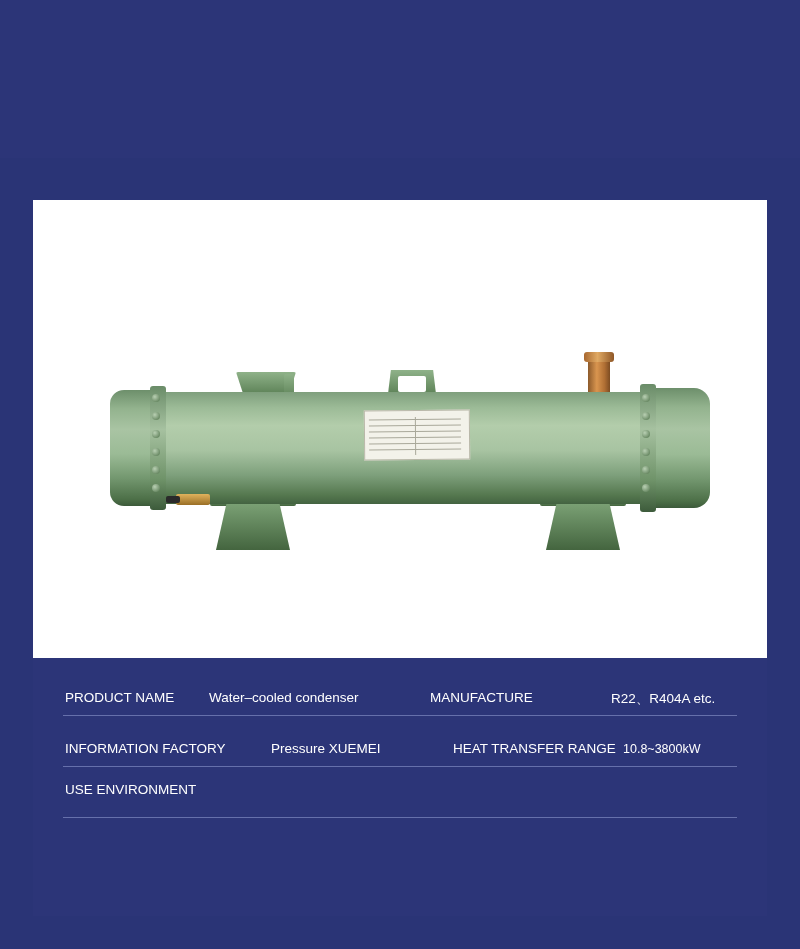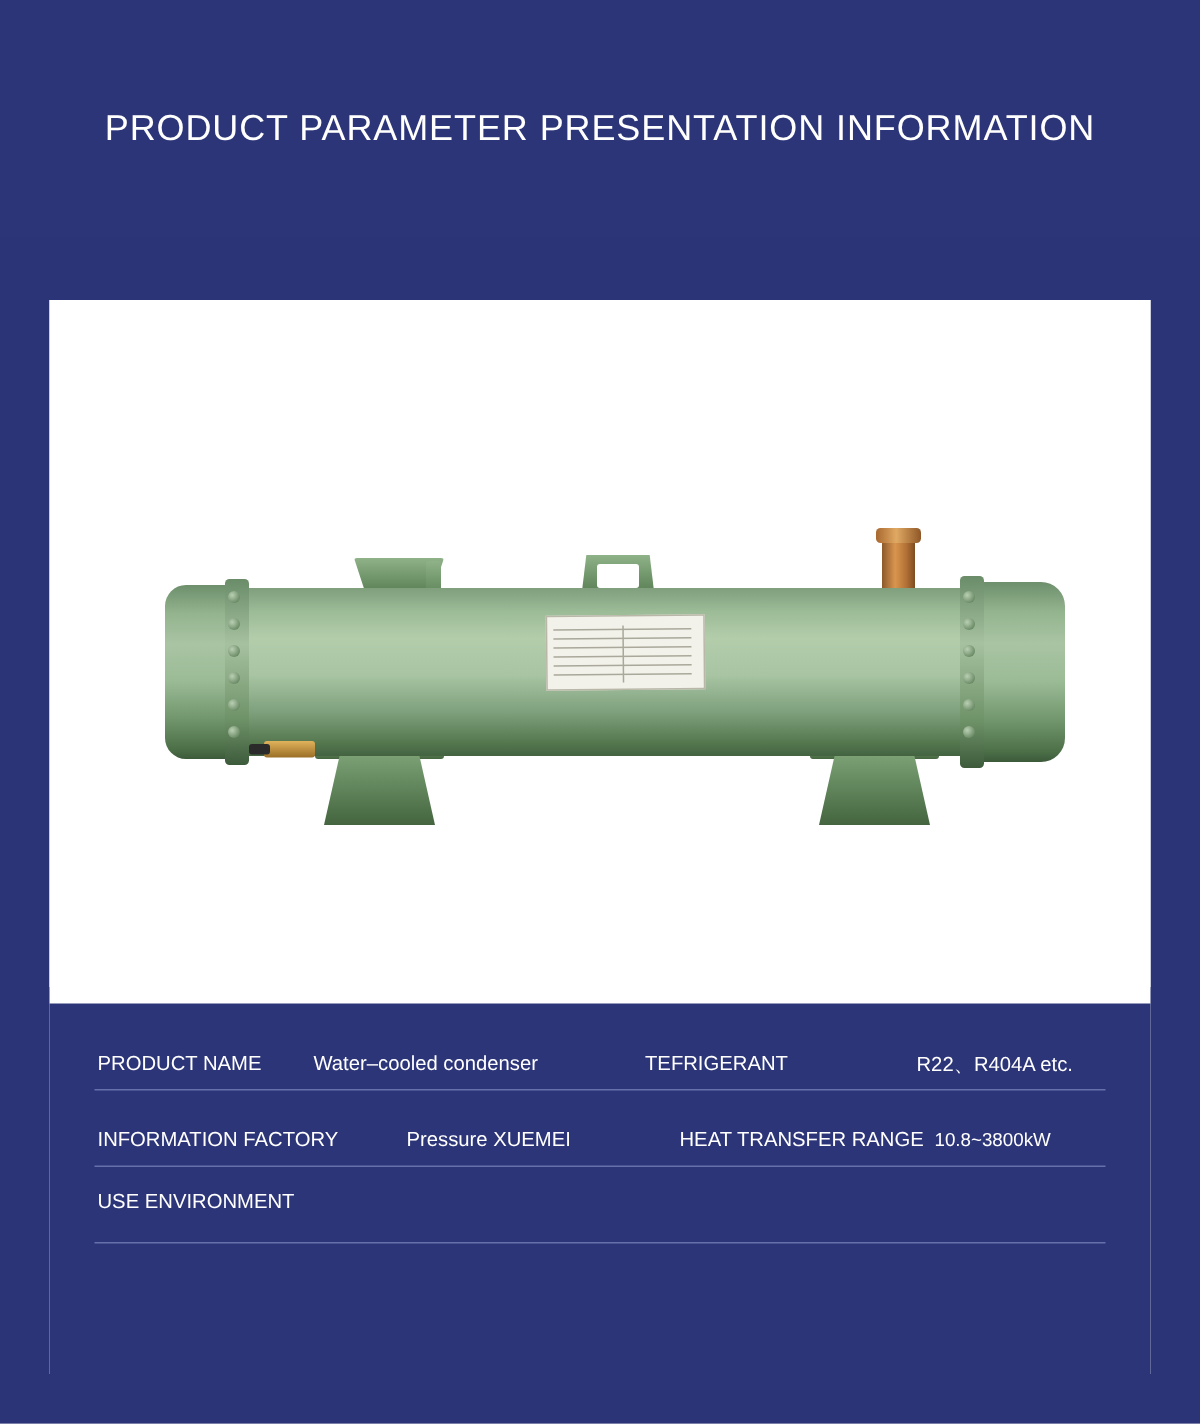--- a/index.html
+++ b/index.html
@@ -193,21 +193,20 @@
   }
   
   .spec-table {
     position: absolute;
     left: 0;
     top: 458px;
     width: 734px;
     height: 258px;
     background: #2c3578;
     box-sizing: border-box;
-    margin-top: 11px;
   }
   .row-divider {
     position: absolute;
     left: 30px;
     width: 674px;
     height: 1px;
     background: #6670ab;
   }
   .cell-label {
     position: absolute;
@@ -226,21 +225,20 @@
     line-height: 19px;
     width: 410px;
   }
 </style>
 </head>
 <body>
 
 <div class="page">
 
   <div class="header-band"></div>
-  <div class="header-title">PRODUCT PARAMETER PRESENTATION INFORMATION</div>
 
   <div class="content-card">
 
     <div class="photo-area">
       <div class="cond">
 
         <div class="foot-body" style="left:122px; top:158px; width:86px; height:8px; border-radius:2px;"></div>
         <div class="foot-body" style="left:128px; top:164px; width:74px; height:46px; clip-path:polygon(14% 0,86% 0,100% 100%,0 100%);"></div>
         <div class="foot-body" style="left:452px; top:158px; width:86px; height:8px; border-radius:2px;"></div>
         <div class="foot-body" style="left:458px; top:164px; width:74px; height:46px; clip-path:polygon(14% 0,86% 0,100% 100%,0 100%);"></div>
@@ -288,21 +286,21 @@
           <div class="valve-tip"></div>
         </div>
 
       </div>
     </div>
 
     <div class="spec-table">
 
       <div class="cell-label" style="left:32px; top:32px;">PRODUCT NAME</div>
       <div class="cell-value" style="left:176px; top:32px;">Water–cooled condenser</div>
-      <div class="cell-label" style="left:397px; top:32px;">TEFRIGERANT</div>
+      <div class="cell-label" style="left:397px; top:32px;">MANUFACTURE</div>
       <div class="cell-value" style="left:578px; top:32px;">R22、R404A etc.</div>
       <div class="row-divider" style="top:57px;"></div>
 
       <div class="cell-label" style="left:32px; top:83px;">INFORMATION FACTORY</div>
       <div class="cell-value" style="left:238px; top:83px;">Pressure XUEMEI</div>
       <div class="cell-label" style="left:420px; top:83px;">HEAT TRANSFER RANGE</div>
       <div class="cell-value" style="left:590px; top:84px; font-size:12.5px;text-align:right;">10.8~3800kW</div>
       <div class="row-divider" style="top:108px;"></div>
 
       <div class="cell-label" style="left:32px; top:124px;">USE ENVIRONMENT</div>

